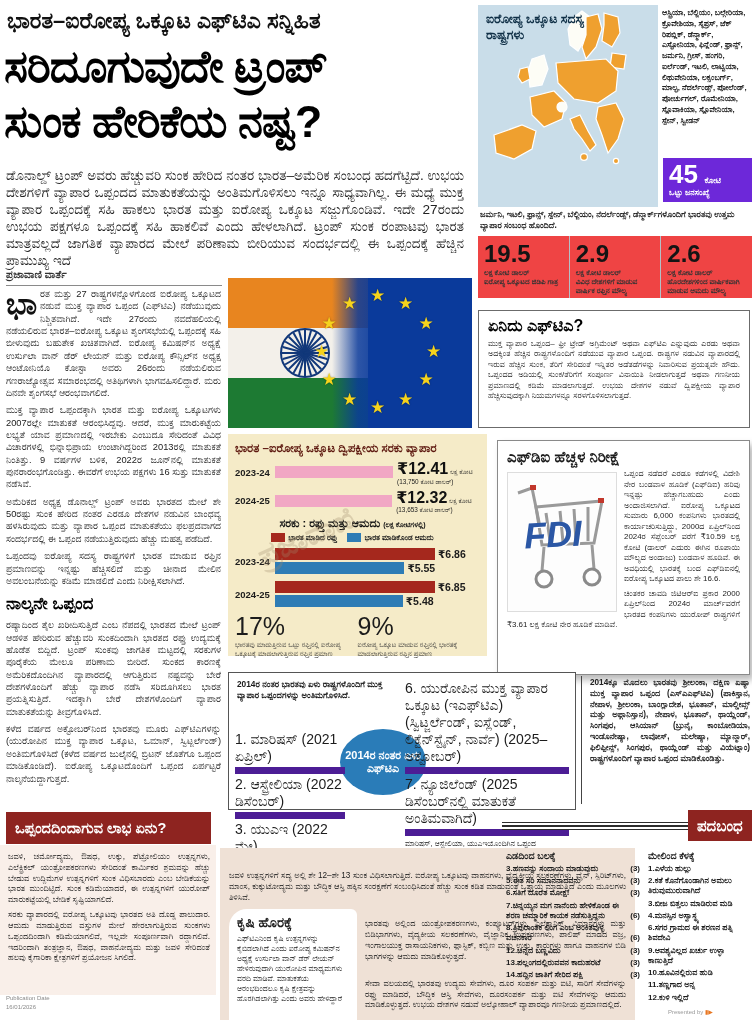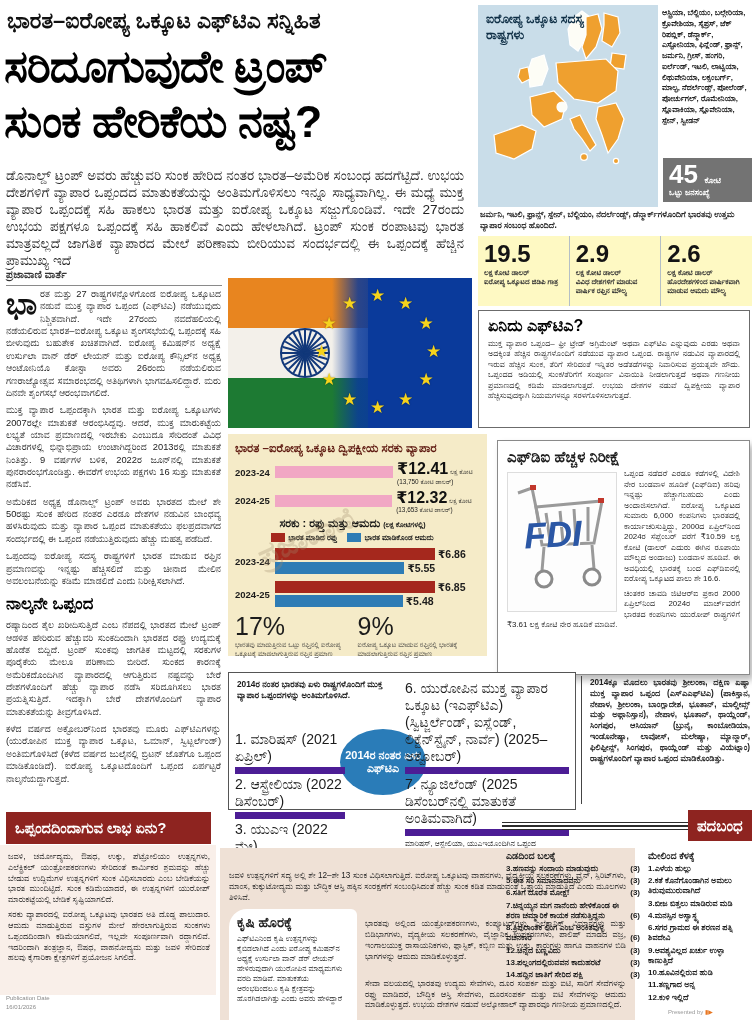--- a/index.html
+++ b/index.html
@@ -46,27 +46,27 @@
   .fg-val{font-size:10.5px;font-weight:800;margin-left:3px;}
   .shares{display:flex;gap:10px;margin-top:5px;}
   .share{width:50%;}
   .share-pct{font-size:25px;font-weight:400;color:#1c1c1c;line-height:1;}
   .share-cap{font-size:6.8px;line-height:1.25;color:#333;margin-top:2px;}
   .watermark{left:255px;top:520px;font-size:30px;font-weight:800;color:rgba(160,140,110,.30);transform:rotate(-24deg);pointer-events:none;}
   
   .map-sea{left:478px;top:5px;width:180px;height:202px;background:#c9dde9;}
   .map-title{left:486px;top:12px;width:120px;font-size:12.5px;font-weight:800;color:#0f2f46;line-height:1.25;}
   .map-countries{left:662px;top:8px;width:88px;font-size:7.8px;font-weight:bold;line-height:1.38;color:#222;}
-  .pop-box{left:663px;top:158px;width:89px;height:44px;background:#737373;color:#fff;padding:3px 6px;box-sizing:border-box;}
+  .pop-box{left:663px;top:158px;width:89px;height:44px;background:#6d28d9;color:#fff;padding:3px 6px;box-sizing:border-box;}
   .pop-val{font-size:26px;font-weight:800;line-height:1;display:inline-block;}
   .pop-unit{font-size:8px;font-weight:bold;display:inline-block;margin-left:2px;}
   .pop-label{font-size:8px;font-weight:bold;margin-top:1px;}
   .map-note{left:480px;top:210px;width:270px;font-size:8.2px;font-weight:bold;line-height:1.3;color:#222;}
   
-  .stats-row{left:478px;top:236px;width:274px;height:70px;background:#fef9c3;display:flex;}
+  .stats-row{left:478px;top:236px;width:274px;height:62px;background:#ef4444;display:flex;}
   .stat-cell{flex:1;padding:6px 6px;border-right:1px solid #b4bfc6;}
   .stat-cell:last-child{border-right:none;}
   .stat-value{font-size:24px;font-weight:800;color:#141414;line-height:1;}
   .stat-unit{font-size:7.2px;font-weight:bold;color:#333;margin-top:2px;}
   .stat-desc{font-size:7.2px;font-weight:bold;color:#333;line-height:1.25;}
   
   .fta-box{left:478px;top:310px;width:272px;height:118px;background:#fff;border:1.5px solid #6b6b6b;box-sizing:border-box;padding:6px 9px;}
   .fta-box h2{margin:0 0 4px;font-size:16px;font-weight:800;color:#000;}
   .fta-body{font-size:7.9px;line-height:1.32;text-align:justify;color:#222;}
   

